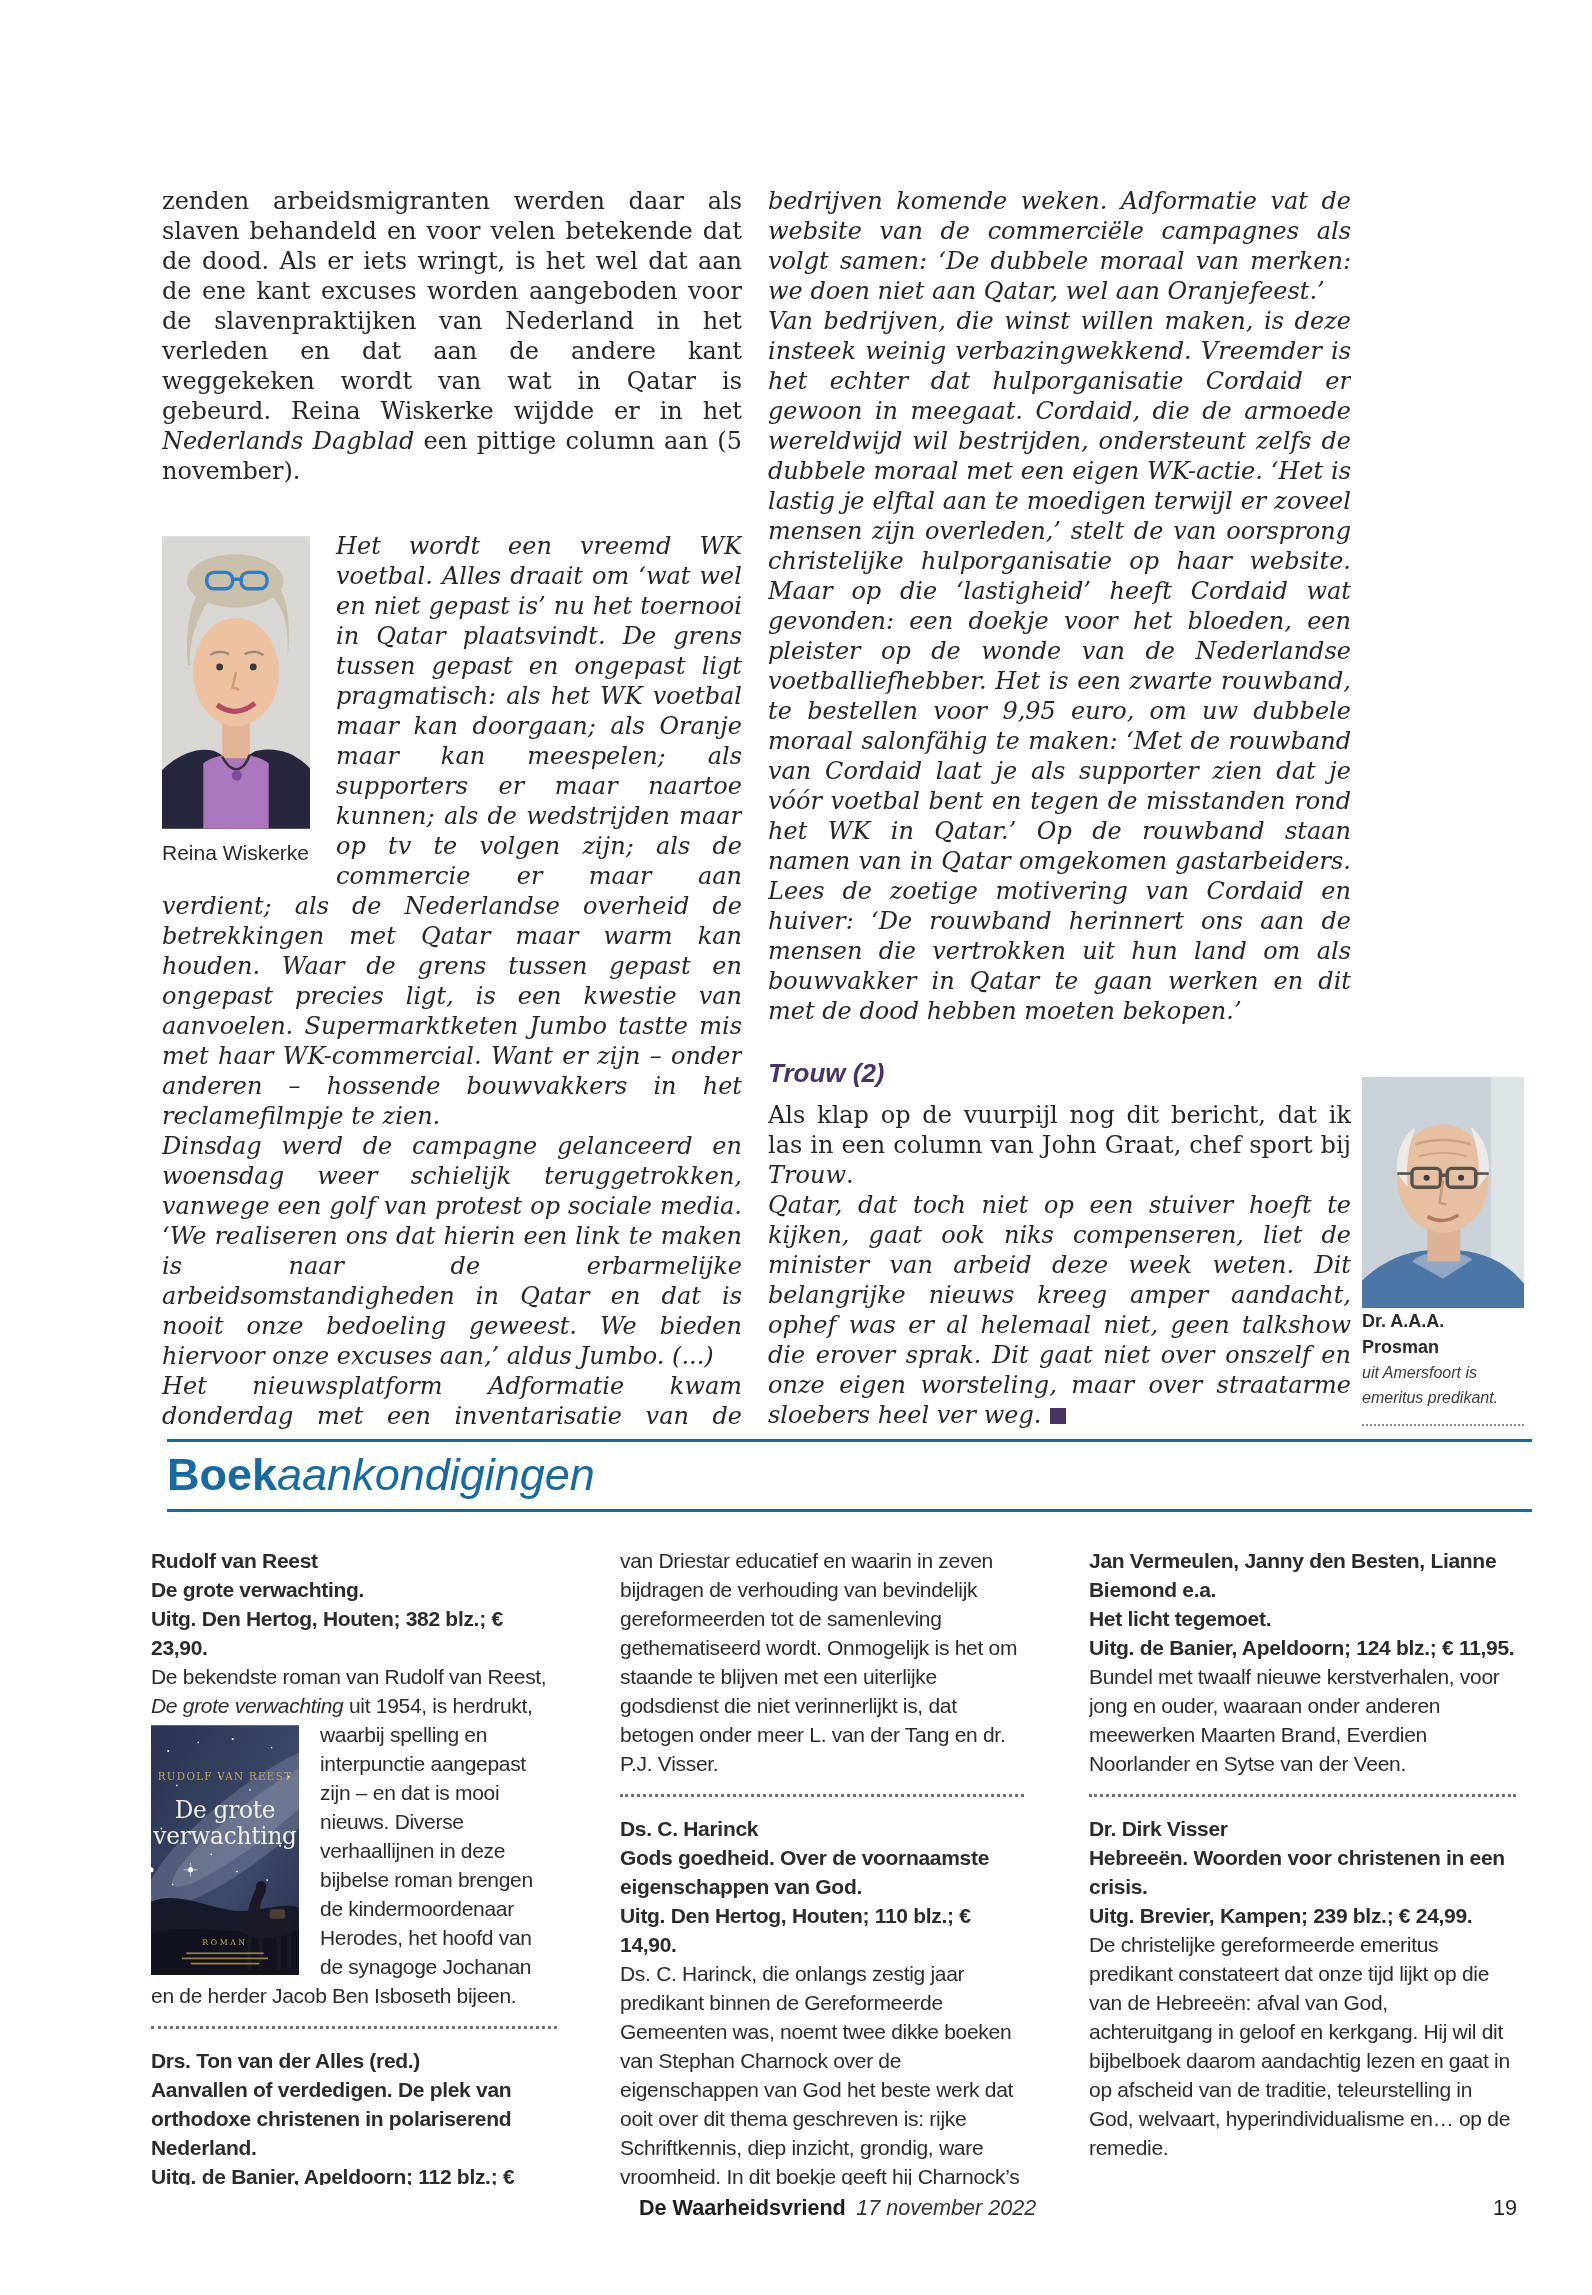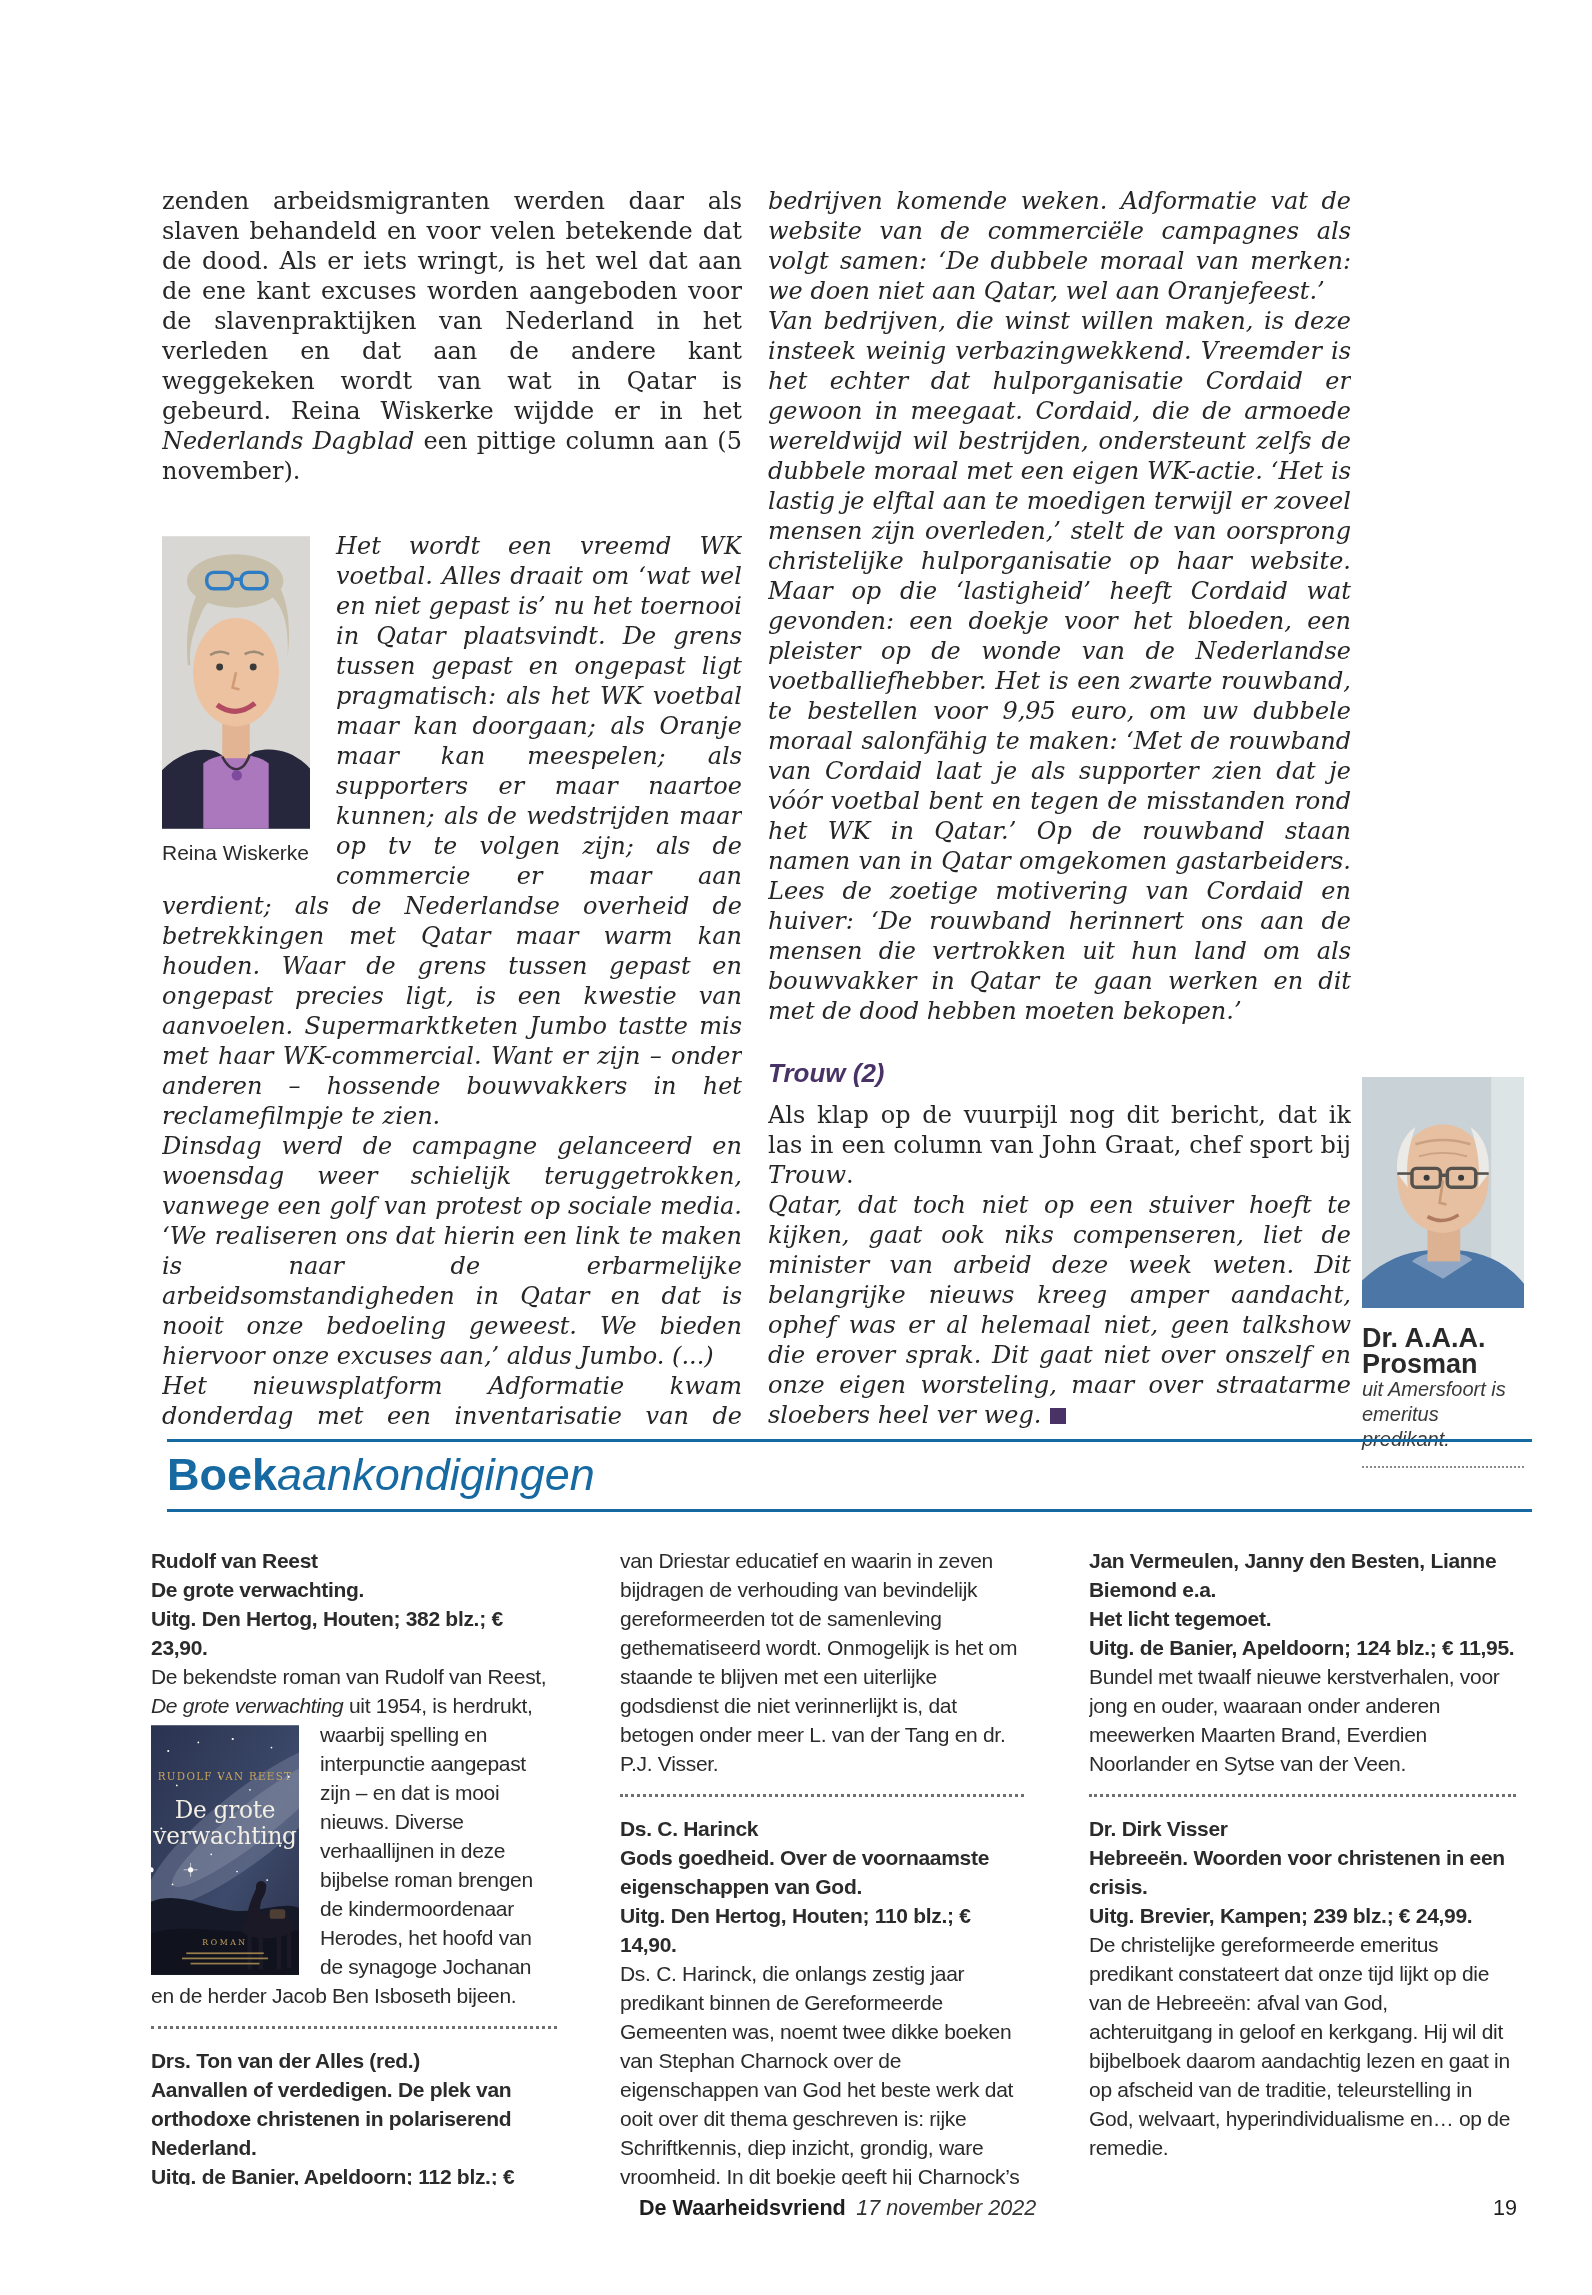--- a/index.html
+++ b/index.html
@@ -25,22 +25,22 @@
   .roman{font-style:normal;}
   .ital{font-style:italic;}
   .blockgap{margin-top:30px;}
   .endsq{display:inline-block;width:16.4px;height:16.4px;background:#483266;margin-left:8.6px;
          vertical-align:-0.9px;}
 
   
   .prosman{position:absolute;left:1362px;top:1077px;width:162px;
            font-family:"Liberation Sans",sans-serif;}
   .prosman svg{display:block;}
-  .prosman-name{font-weight:700;font-size:27px;line-height:26px;color:#2a2a2a;margin-top:17px;}
-  .prosman-bio{font-style:italic;font-size:20px;line-height:25px;color:#3a3a3a;}
+  .prosman-name{font-weight:700;font-size:18px;line-height:26px;color:#2a2a2a;margin-top:0;}
+  .prosman-bio{font-style:italic;font-size:16px;line-height:25px;color:#3a3a3a;}
   .dotrule-sm{border:0;border-top:2.6px dotted #8a8a8a;margin:14px 0 0 0;}
 
   
   .boek-band{position:absolute;left:167px;top:1439px;width:1365px;
              border-top:3.5px solid #1769a2;border-bottom:3.5px solid #1769a2;
              padding:8.6px 0 10.4px 0;}
   .boek-title{font-family:"Liberation Sans",sans-serif;font-size:45px;line-height:48px;color:#1769a2;}
   .boek-title .b{font-weight:700;font-style:normal;}
   .boek-title .i{font-weight:400;font-style:italic;}
 

